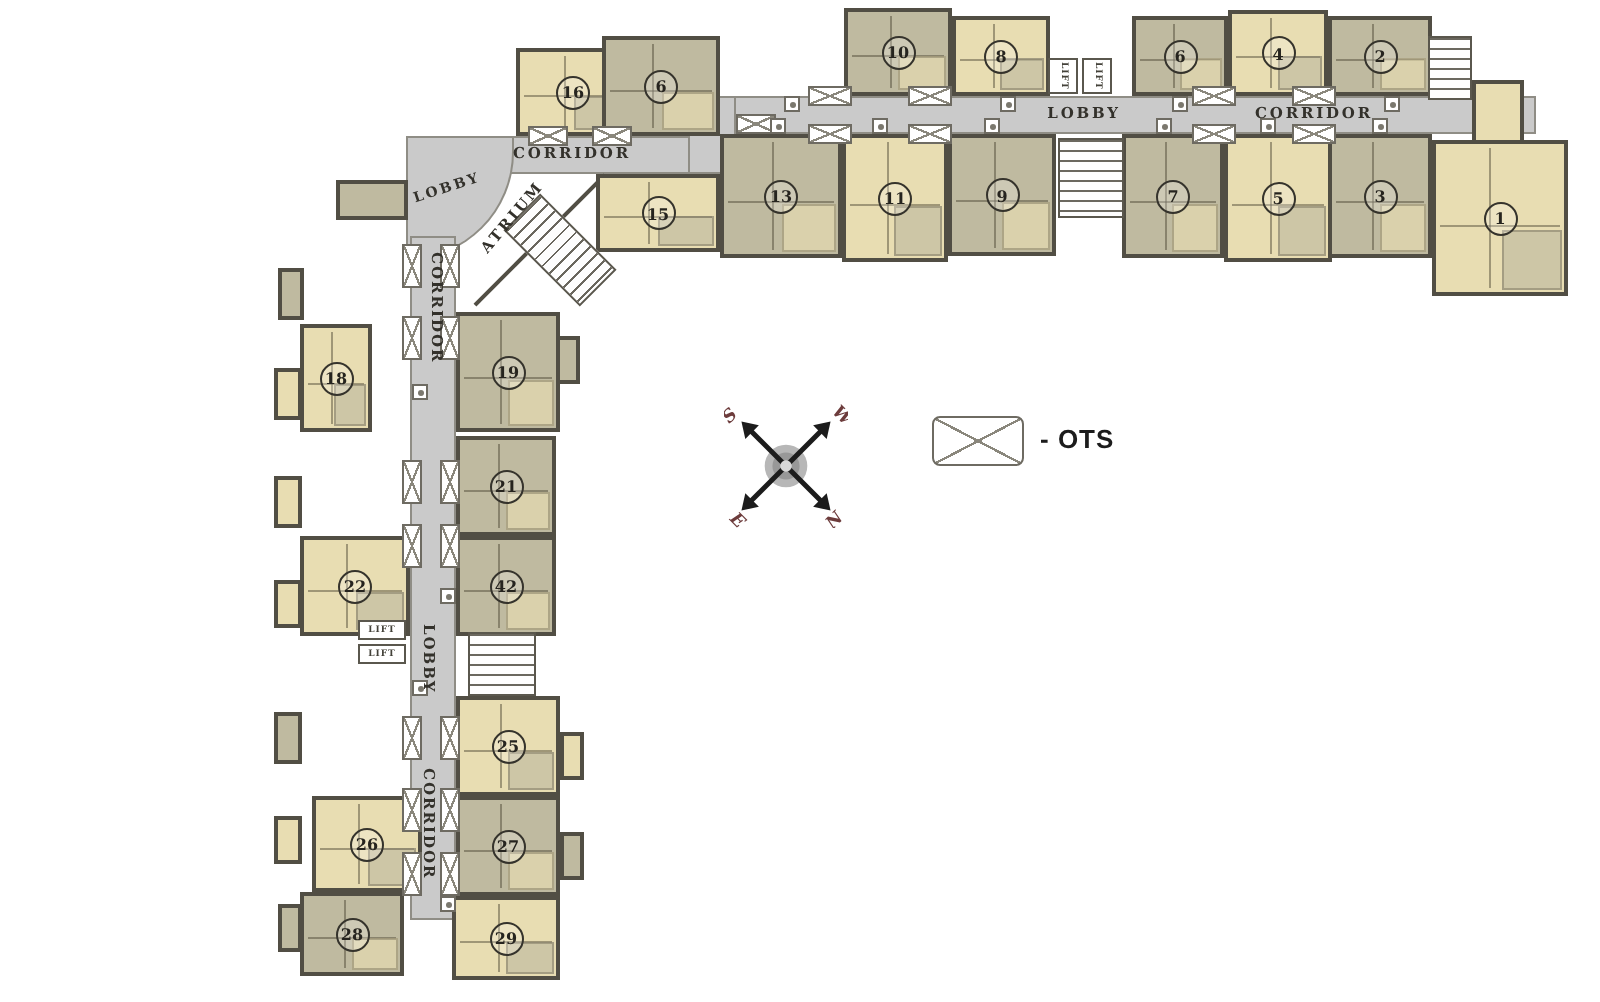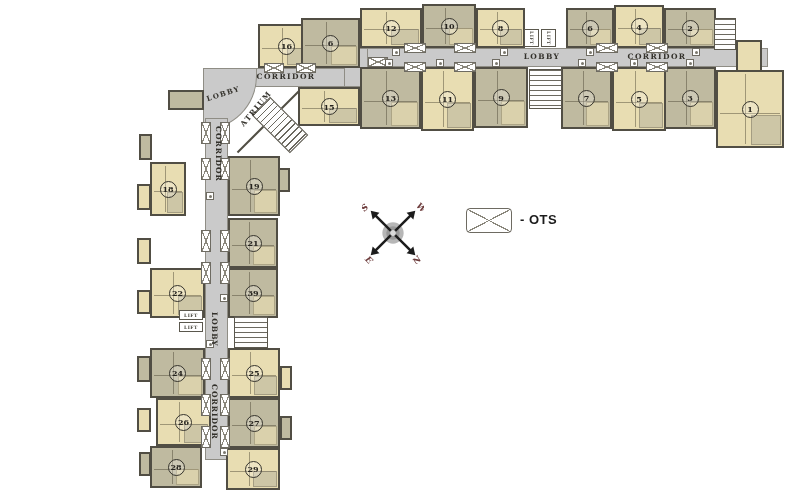--- a/index.html
+++ b/index.html
@@ -55,23 +55,20 @@
 <div class="plan">
 
   <div class="corr" style="left:350px;top:48px;width:418px;height:19px"></div>
   <div class="corr" style="left:236px;top:68px;width:122px;height:19px"></div>
   <div class="corr" style="left:344px;top:48px;width:24px;height:39px"></div>
   <div class="corr curve" style="left:203px;top:68px;width:54px;height:62px"></div>
   <div class="corr" style="left:205px;top:118px;width:23px;height:342px"></div>
 
   <div class="wall" style="left:224px;top:119px;width:92px;transform:rotate(-45deg)"></div>
 
-  <div class="unit tan" style="left:360px;top:8px;width:62px;height:40px">
-      <span class="num">12</span>
-    </div>
   <div class="unit olive" style="left:422px;top:4px;width:54px;height:44px">
       <span class="num">10</span>
     </div>
   <div class="unit tan" style="left:476px;top:8px;width:49px;height:40px">
       <span class="num">8</span>
     </div>
   <div class="unit olive" style="left:566px;top:8px;width:48px;height:40px">
       <span class="num">6</span>
     </div>
   <div class="unit tan" style="left:614px;top:5px;width:50px;height:43px">
@@ -112,38 +109,35 @@
   <div class="unit tan" style="left:298px;top:87px;width:62px;height:39px">
       <span class="num">15</span>
     </div>
 
   <div class="unit tan" style="left:150px;top:162px;width:36px;height:54px">
       <span class="num">18</span>
     </div>
   <div class="unit tan" style="left:150px;top:268px;width:55px;height:50px">
       <span class="num">22</span>
     </div>
-  <div class="unit olive" style="left:150px;top:348px;width:55px;height:50px">
-      <span class="num">24</span>
-    </div>
   <div class="unit tan" style="left:156px;top:398px;width:55px;height:48px">
       <span class="num">26</span>
     </div>
   <div class="unit olive" style="left:150px;top:446px;width:52px;height:42px">
       <span class="num">28</span>
     </div>
 
   <div class="unit olive" style="left:228px;top:156px;width:52px;height:60px">
       <span class="num">19</span>
     </div>
   <div class="unit olive" style="left:228px;top:218px;width:50px;height:50px">
       <span class="num">21</span>
     </div>
   <div class="unit olive" style="left:228px;top:268px;width:50px;height:50px">
-      <span class="num">39</span>
+      <span class="num">42</span>
     </div>
   <div class="unit tan" style="left:228px;top:348px;width:52px;height:50px">
       <span class="num">25</span>
     </div>
   <div class="unit olive" style="left:228px;top:398px;width:52px;height:50px">
       <span class="num">27</span>
     </div>
   <div class="unit tan" style="left:226px;top:448px;width:54px;height:42px">
       <span class="num">29</span>
     </div>

